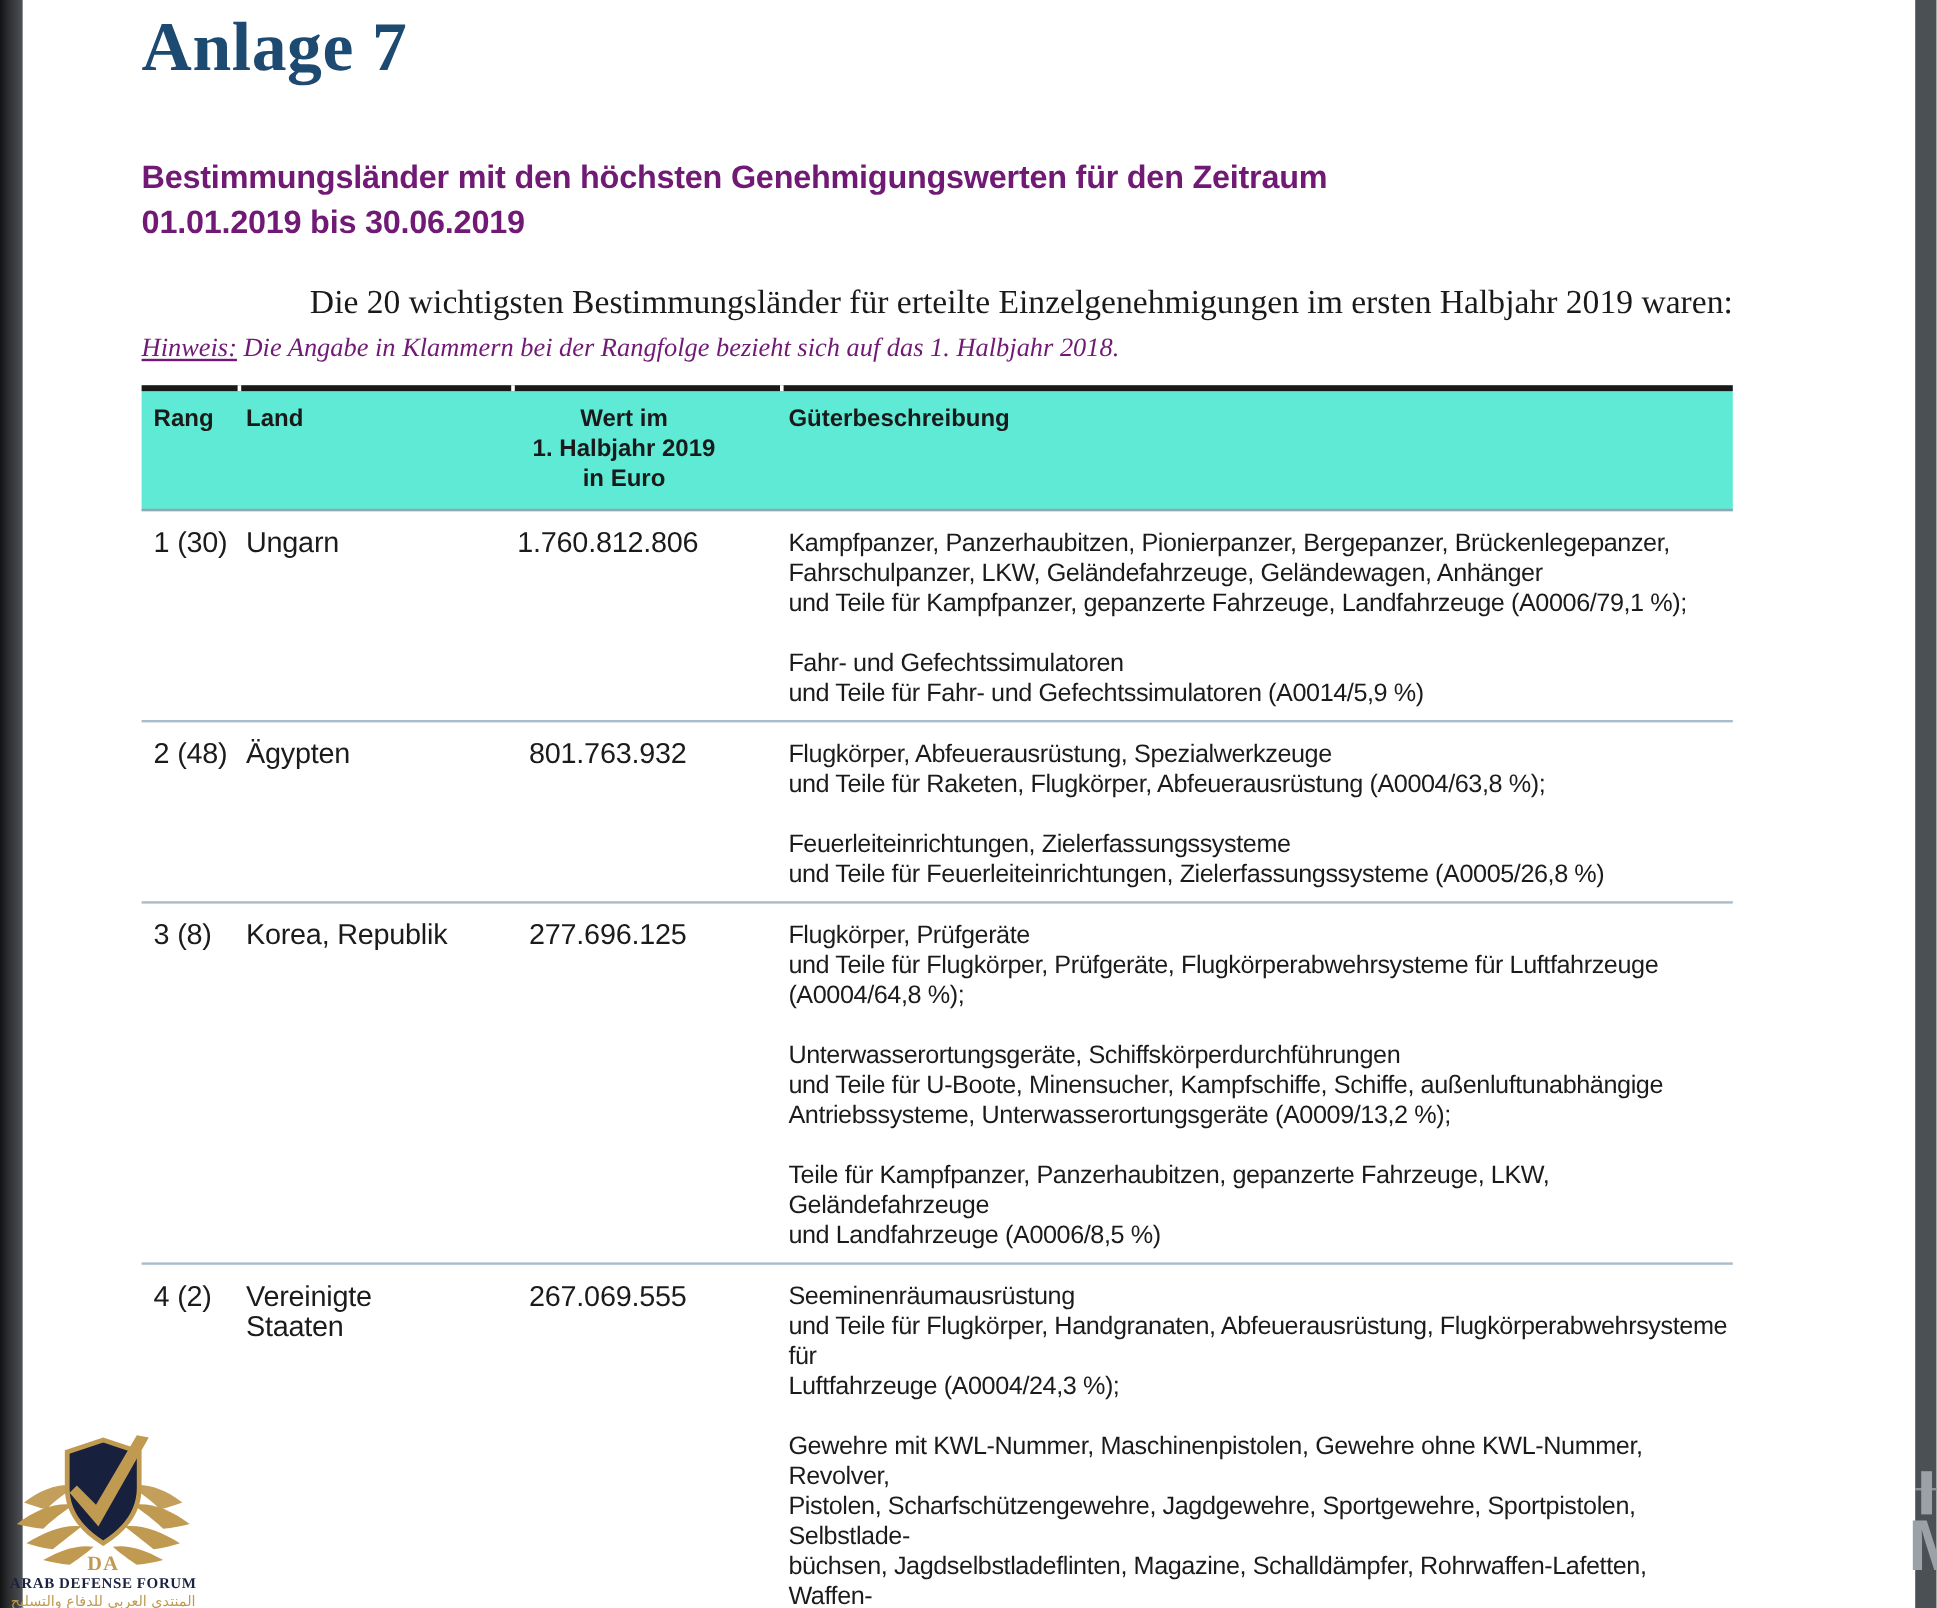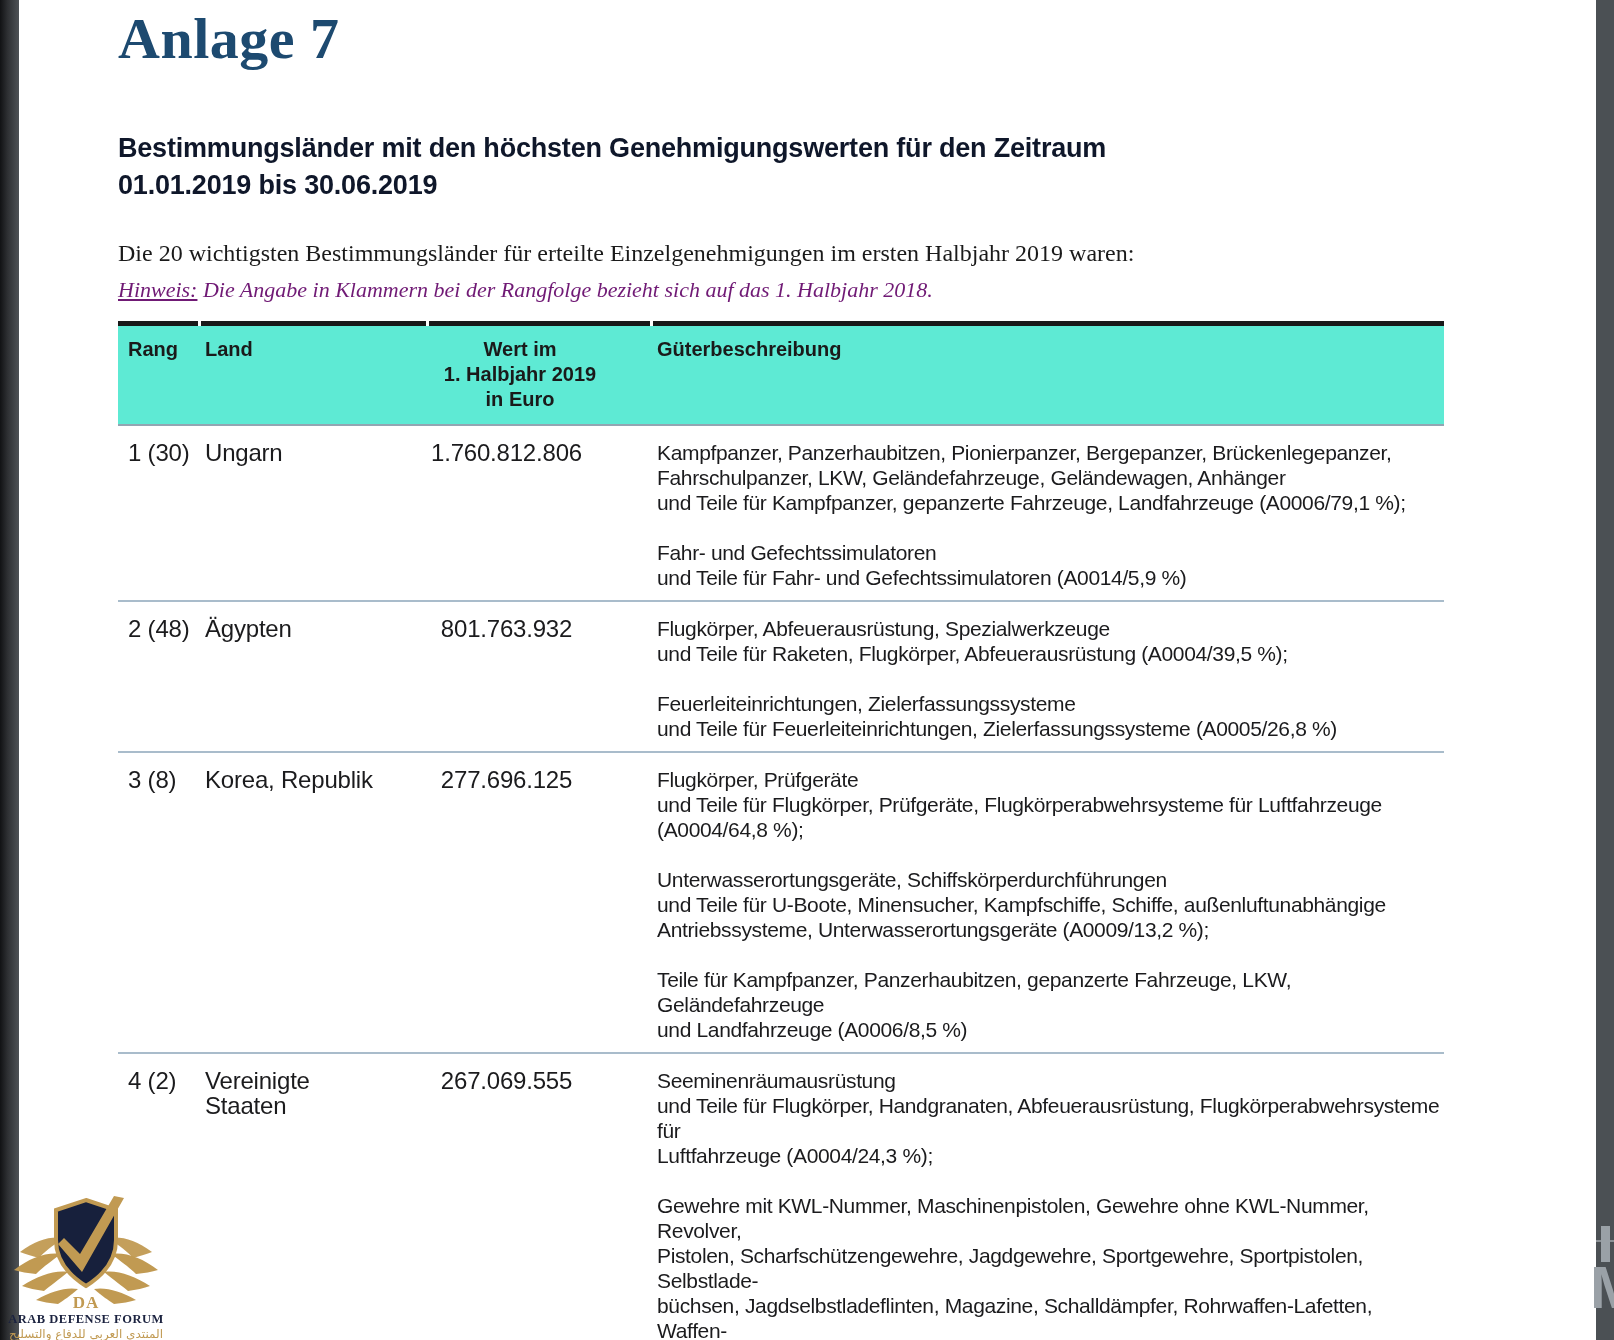--- a/index.html
+++ b/index.html
@@ -40,26 +40,26 @@
   .doc-title{
     margin:0;
     font-family:"Liberation Serif",serif;
     font-weight:600;
     font-size:58px;line-height:66px;
     color:#1d4a70;letter-spacing:0.5px;
   }
   .section-heading{
     margin:58px 0 0 0;
     font-size:27px;line-height:37px;font-weight:bold;
-    color:#0f172a;letter-spacing:-0.2px;
+    color:#701a75;letter-spacing:-0.2px;
   }
   .intro{
     margin:34px 0 0 0;
     font-family:"Liberation Serif",serif;
-    font-size:24px;line-height:30px;color:#1a1a1a;
+    font-size:28px;line-height:30px;color:#1a1a1a;text-align:right;
   }
   .note{
     margin:7px 0 0 0;
     font-family:"Liberation Serif",serif;
     font-style:italic;
     font-size:22px;line-height:30px;color:#701a75;
   }
   .note .note-label{text-decoration:underline;}
   
   .gtable{margin-top:21px;width:1326px;}
@@ -147,21 +147,21 @@
 
 Fahr- und Gefechtssimulatoren
 und Teile für Fahr- und Gefechtssimulatoren (A0014/5,9 %)</div>
   </div>
 
   <div class="trow">
     <div class="cell cell-rank">2 (48)</div>
     <div class="cell cell-country">Ägypten</div>
     <div class="cell cell-value">801.763.932</div>
     <div class="cell cell-desc">Flugkörper, Abfeuerausrüstung, Spezialwerkzeuge
-und Teile für Raketen, Flugkörper, Abfeuerausrüstung (A0004/39,5 %);
+und Teile für Raketen, Flugkörper, Abfeuerausrüstung (A0004/63,8 %);
 
 Feuerleiteinrichtungen, Zielerfassungssysteme
 und Teile für Feuerleiteinrichtungen, Zielerfassungssysteme (A0005/26,8 %)</div>
   </div>
 
   <div class="trow">
     <div class="cell cell-rank">3 (8)</div>
     <div class="cell cell-country">Korea, Republik</div>
     <div class="cell cell-value">277.696.125</div>
     <div class="cell cell-desc">Flugkörper, Prüfgeräte

